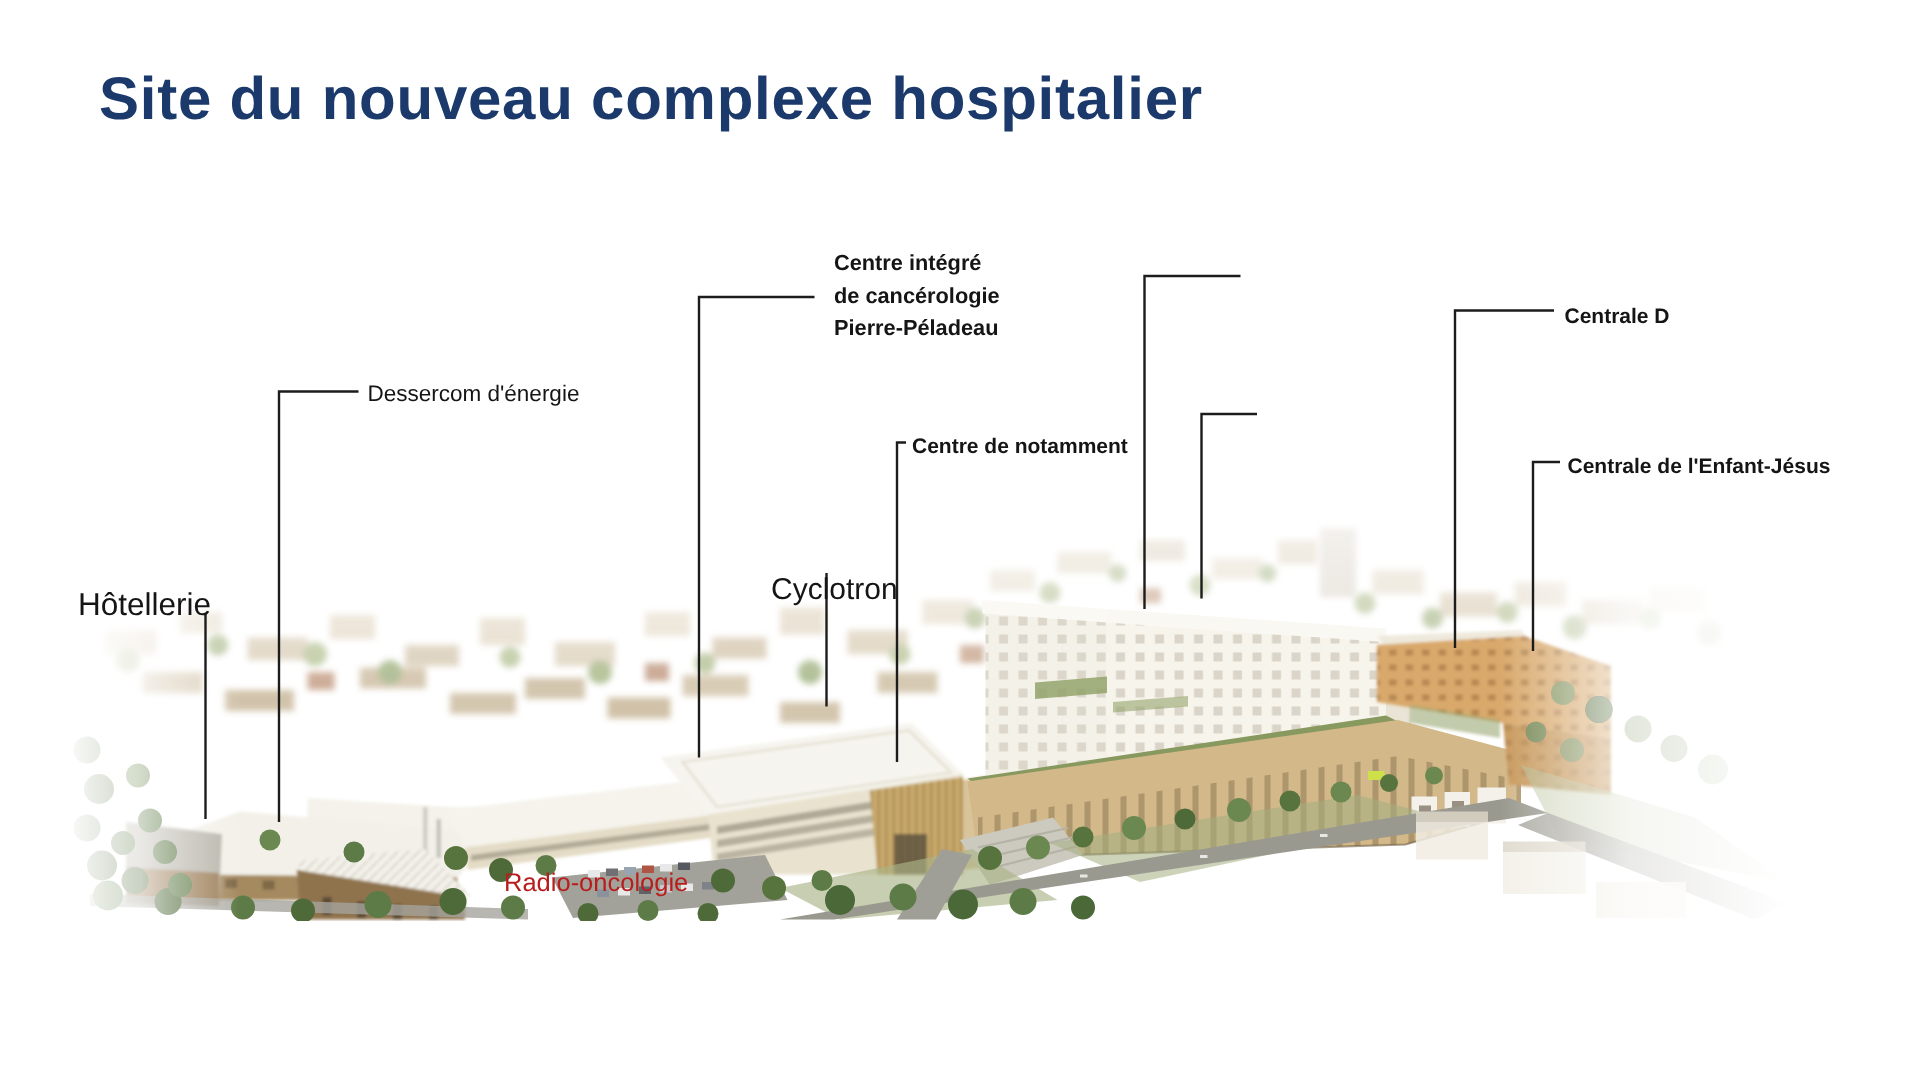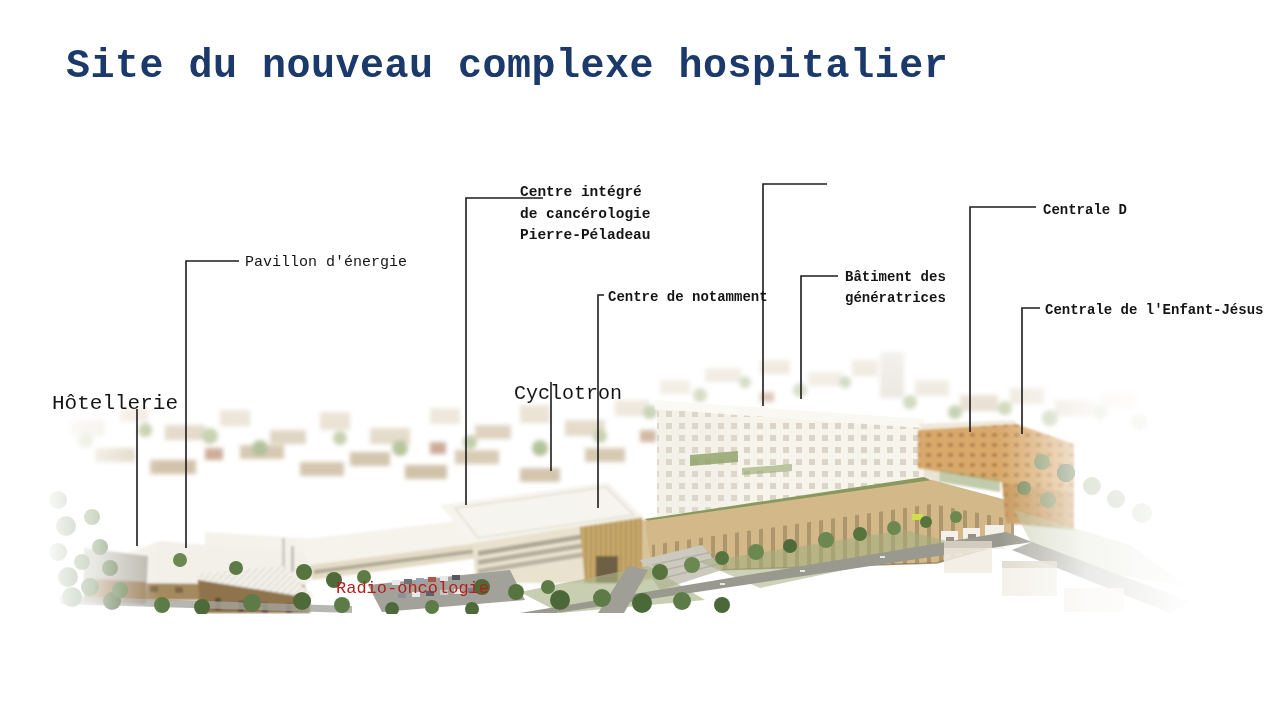--- a/index.html
+++ b/index.html
@@ -1,17 +1,17 @@
 <!DOCTYPE html>
 <html><head>
 <meta charset="utf-8">
 <style>
   html,body{margin:0;padding:0;background:#fff;}
   .stage{position:relative;width:1280px;height:720px;background:#ffffff;overflow:hidden;
-         font-family:Liberation Mono, monospace;}
+         font-family:Liberation Sans, sans-serif;}
   .title{position:absolute;left:66px;top:44px;font-size:40px;font-weight:bold;
          letter-spacing:.5px;color:#1b3a6b;}
   .lbl{position:absolute;color:#151515;white-space:pre-line;}
   .b{font-weight:bold;font-size:14px;line-height:21px;}
   .r{font-weight:normal;font-size:15px;line-height:19px;}
   .scene{position:absolute;left:0;top:0;}
 </style>
 </head>
 <body>
 
@@ -305,26 +305,24 @@
       <polyline points="604,295 598,295 598,508"></polyline>
       <polyline points="827,184 763,184 763,406"></polyline>
       <polyline points="838,276 801,276 801,399"></polyline>
       <polyline points="1036,207 970,207 970,432"></polyline>
       <polyline points="1040,308 1022,308 1022,434"></polyline>
     </g>
   </svg>
 
   <div class="title">Site du nouveau complexe hospitalier</div>
 
-  <div class="lbl b" style="left:520px;top:166px;line-height:21.5px;font-size:14.5px;margin-top:16px;">Centre intégré
+  <div class="lbl b" style="left:556px;top:166px;line-height:21.5px;font-size:14.5px;">Centre intégré
 de cancérologie
 Pierre-Péladeau</div>
   <div class="lbl b" style="left:1043px;top:200px;">Centrale D</div>
-  <div class="lbl r" style="left:245px;top:253px;">Pavillon d'énergie</div>
-  <div class="lbl b" style="left:845px;top:267px;">Bâtiment des
-génératrices</div>
+  <div class="lbl r" style="left:245px;top:253px;">Dessercom d'énergie</div>
   <div class="lbl b" style="left:608px;top:287px;">Centre de notamment</div>
   <div class="lbl b" style="left:1045px;top:300px;">Centrale de l'Enfant-Jésus</div>
   <div class="lbl r" style="left:514px;top:352px;font-size:20px;margin-top:32px;">Cyclotron</div>
   <div class="lbl r" style="left:52px;top:394px;font-size:21px;">Hôtellerie</div>
   <div class="lbl r" style="left:336px;top:579px;font-size:17px;color:#b91c1c;">Radio-oncologie</div>
 
 </div>
 
 </body></html>

